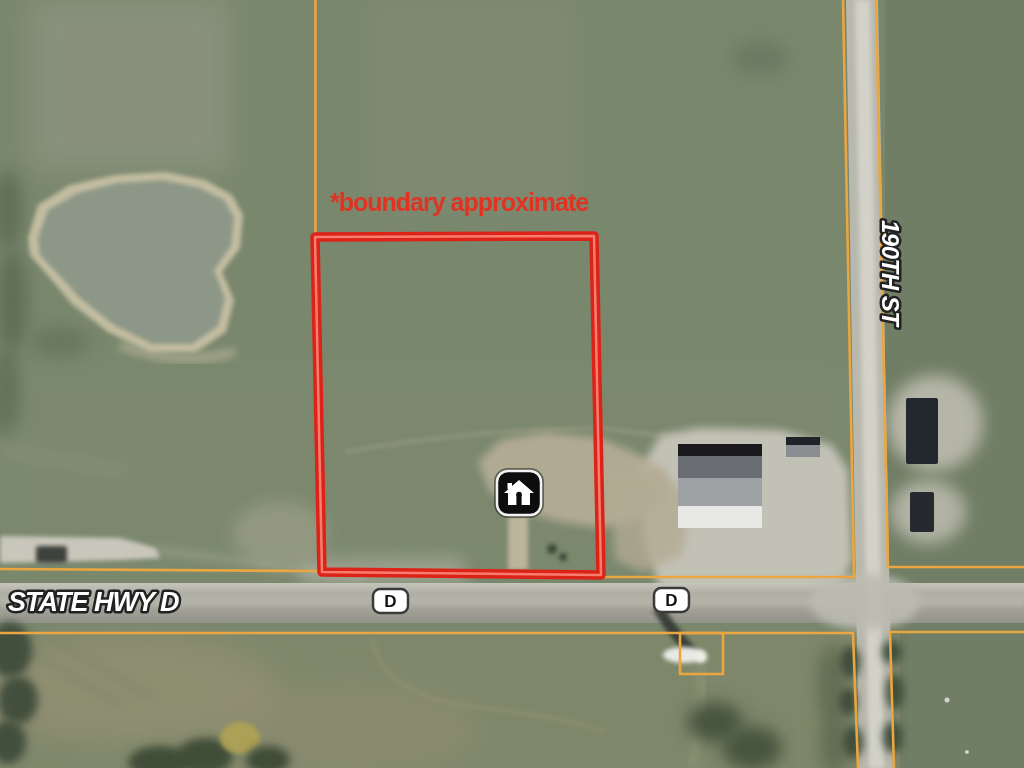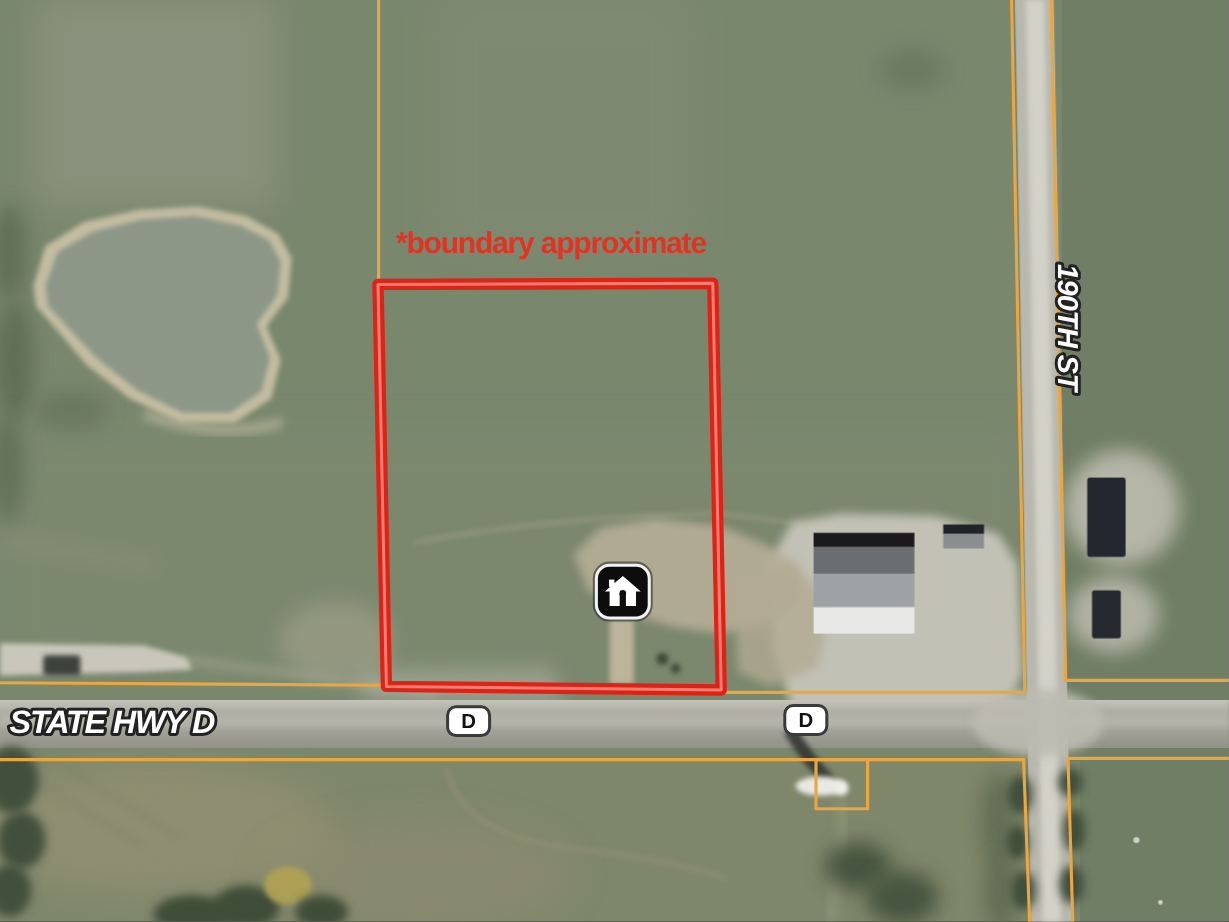--- a/index.html
+++ b/index.html
@@ -1,19 +1,19 @@
 <!DOCTYPE html>
 <html><head>
 <meta charset="utf-8">
 <style>
   html,body{margin:0;padding:0;background:#222;}
   .stage{
     position:relative;width:1024px;height:768px;overflow:hidden;
     font-family:"Liberation Sans",sans-serif;
-    background:#a3a3a3;
+    background:#bef264;
   }
   .stage svg{position:absolute;left:0;top:0;display:block;}
   text{font-family:"Liberation Sans","DejaVu Sans",sans-serif;}
 </style>
 </head>
 <body>
 
 <div class="stage">
 <svg width="1024" height="768" viewBox="0 0 1024 768">
   <defs>

